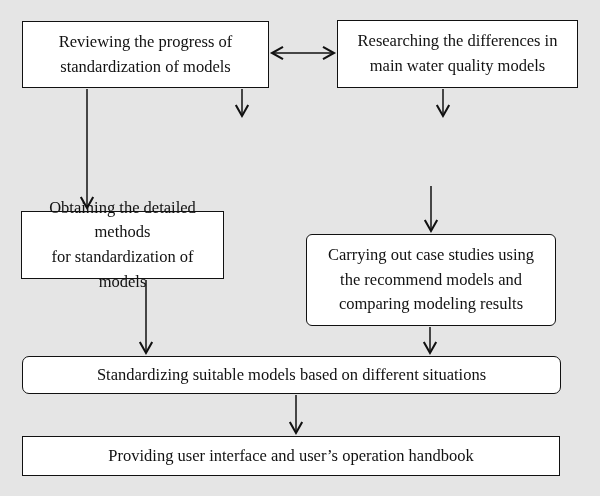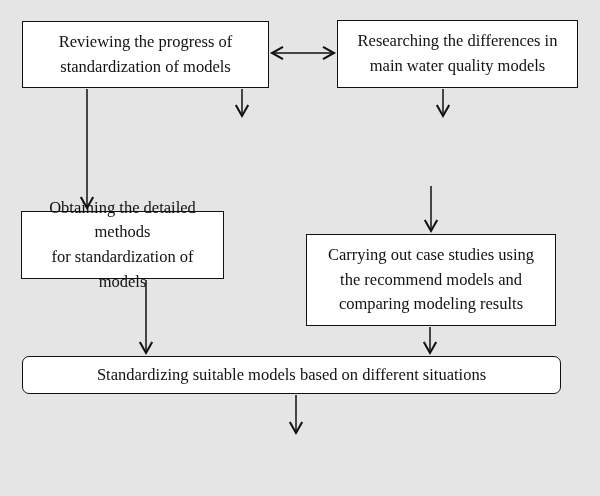--- a/index.html
+++ b/index.html
@@ -27,21 +27,21 @@
     text-align: center;
     white-space: pre-line;
     font-size: 16.5px;
     line-height: 1.5;
     padding: 2px 4px;
   }
   #box-reviewing     { left: 22px;  top: 21px;  width: 247px; height: 67px; }
   #box-researching   { left: 337px; top: 20px;  width: 241px; height: 68px; }
   #box-establishing  { left: 193px; top: 119px; width: 371px; height: 66px; }
   #box-obtaining     { left: 21px;  top: 211px; width: 203px; height: 68px; }
-  #box-case-studies  { left: 306px; top: 234px; width: 250px; height: 92px; }
+  #box-case-studies  { left: 306px; top: 234px; width: 250px; height: 92px; border-radius: 6px; }
   #box-standardizing { left: 22px;  top: 356px; width: 539px; height: 38px; border-radius: 7px; }
   #box-providing     { left: 22px;  top: 436px; width: 538px; height: 40px; }
   .arrows {
     position: absolute;
     left: 0;
     top: 0;
     pointer-events: none;
   }
 </style>
 </head>
@@ -58,20 +58,21 @@
 
   <div class="box" id="box-obtaining">Obtaining the detailed methods
 for standardization of models</div>
 
   <div class="box" id="box-case-studies">Carrying out case studies using
 the recommend models and
 comparing modeling results</div>
 
   <div class="box" id="box-standardizing">Standardizing suitable models based on different situations</div>
 
+  <div class="box" id="box-providing">Providing user interface and user’s operation handbook</div>
 
   <svg class="arrows" width="600" height="496" viewBox="0 0 600 496">
     <defs>
       <marker id="chevron" viewBox="0 0 12 12" refX="10" refY="6" markerWidth="11" markerHeight="11" orient="auto-start-reverse">
         <path d="M2,1.5 L10,6 L2,10.5" fill="none" stroke="#111111" stroke-width="1.5"></path>
       </marker>
     </defs>
 
     <line x1="272" y1="53" x2="334" y2="53" stroke="#111111" stroke-width="1.5" marker-start="url(#chevron)" marker-end="url(#chevron)"></line>
 

